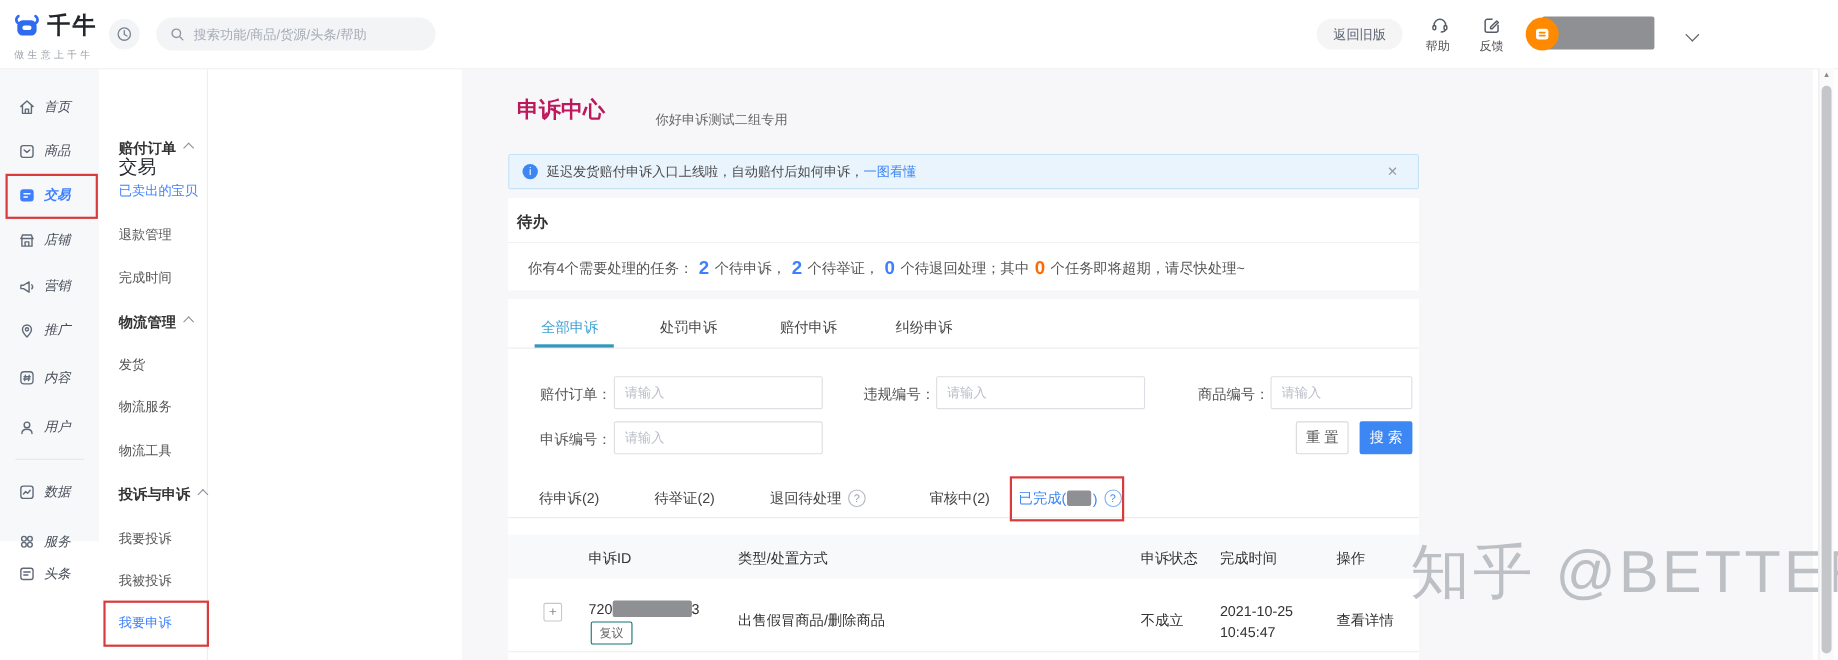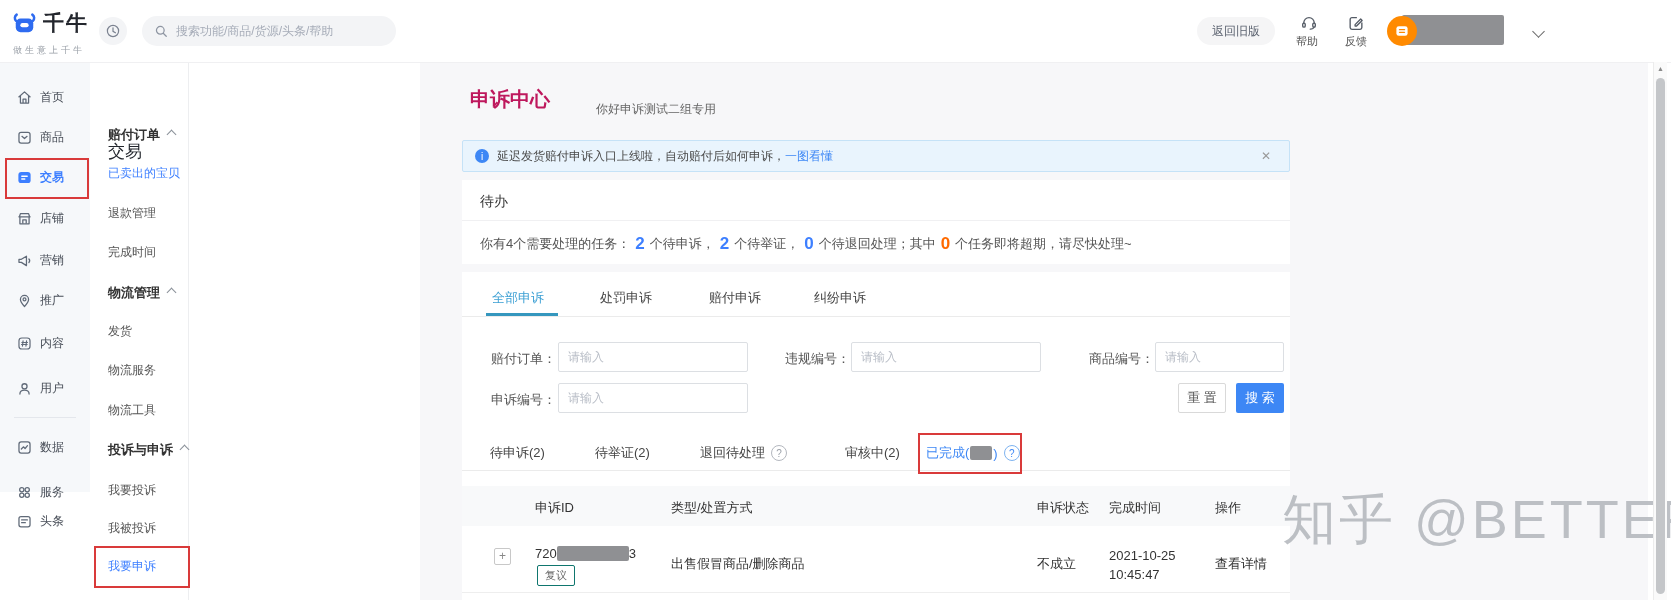--- a/index.html
+++ b/index.html
@@ -22,21 +22,21 @@
             background:#f5f5f6;color:#5c6370;font-size:12px;font-family:inherit;}
   .tb-stack{position:absolute;top:13px;width:36px;display:flex;flex-direction:column;align-items:center;
             gap:2px;background:none;border:none;font-family:inherit;}
   .tb-stack span{font-size:11px;color:#555;}
   .avatar{position:absolute;left:1387px;top:16px;width:30px;height:30px;border-radius:50%;background:#ff8a00;
           z-index:2;display:flex;align-items:center;justify-content:center;}
   .redact{background:#8f9093;border-radius:2px;display:inline-block;}
   .chev-down{position:absolute;left:1534px;top:27px;width:8px;height:8px;border-left:1.6px solid #666;
              border-top:1.6px solid #666;transform:rotate(225deg);}
   
-  .rail{position:absolute;left:0;top:62px;width:90px;height:430px;background:#f6f8fa;z-index:4;}
+  .rail{position:absolute;left:0;top:62px;width:90px;height:430px;background:#f6f8fa;z-index:4;font-style:italic;}
   .rail-item{position:absolute;left:0;width:90px;height:24px;display:flex;align-items:center;gap:7px;
              padding-left:16px;box-sizing:border-box;font-size:12px;color:#474d57;cursor:pointer;}
   .rail-item.active{color:#3d7fff;font-weight:bold;}
   .rail-div{position:absolute;left:14px;width:62px;border-top:1px solid #e4e7ec;}
   
   .submenu{position:absolute;left:90px;top:62px;width:98px;height:538px;background:#fff;
            border-right:1px solid #edeef0;z-index:4;}
   .sm-title{position:absolute;left:18px;top:78px;font-size:17px;color:#23262d;font-weight:500;}
   .sm-head{position:absolute;left:18px;font-size:13px;font-weight:bold;color:#333;}
   .sm-item{position:absolute;left:18px;font-size:12px;color:#555;cursor:pointer;white-space:nowrap;}
@@ -48,21 +48,21 @@
   .page-title{position:absolute;left:470px;top:86px;font-size:20px;font-weight:bold;color:#be185d;z-index:1;}
   .page-sub{position:absolute;left:596px;top:101px;font-size:12px;color:#666;z-index:1;}
   .notice{position:absolute;left:462px;top:140px;width:828px;height:32px;background:#e9f4fd;
           border:1px solid #c5e2f7;border-radius:2px;display:flex;align-items:center;
           padding:0 12px;box-sizing:border-box;font-size:12px;color:#4a4a4a;z-index:1;}
   .info-ic{width:14px;height:14px;border-radius:50%;background:#3d87f5;color:#fff;font-size:10px;
            display:inline-flex;align-items:center;justify-content:center;margin-right:8px;font-style:normal;}
   .link{color:#3d87f5;cursor:pointer;text-decoration:none;}
   .notice-close{margin-left:auto;color:#999;font-size:12px;background:none;border:none;cursor:pointer;}
   .card{position:absolute;background:#fff;z-index:1;}
-  .todo-head{position:absolute;left:18px;top:13px;font-size:14px;color:#333;}
+  .todo-head{position:absolute;left:8px;top:13px;font-size:14px;color:#333;font-weight:bold;}
   .todo-div{position:absolute;left:0;top:40px;width:100%;border-top:1px solid #f0f0f2;}
   .todo-sum{position:absolute;left:18px;top:54px;font-size:13px;color:#555;display:flex;align-items:center;}
   .num-b{color:#3d7fff;font-size:17px;font-weight:bold;margin:0 5px;}
   .num-o{color:#ff6a00;font-size:17px;font-weight:bold;margin:0 5px;}
   .tab{position:absolute;top:17px;font-size:13px;color:#444;cursor:pointer;}
   .tab.active{color:#3da0d4;}
   .tab-underline{position:absolute;left:24px;top:41px;width:72px;height:3px;background:#3597be;}
   .tabs-div{position:absolute;left:0;top:44px;width:100%;border-top:1px solid #ebebeb;}
   .f-label{position:absolute;font-size:13px;color:#555;text-align:right;}
   .f-input{position:absolute;height:30px;border:1px solid #dcdfe3;border-radius:2px;box-sizing:border-box;

